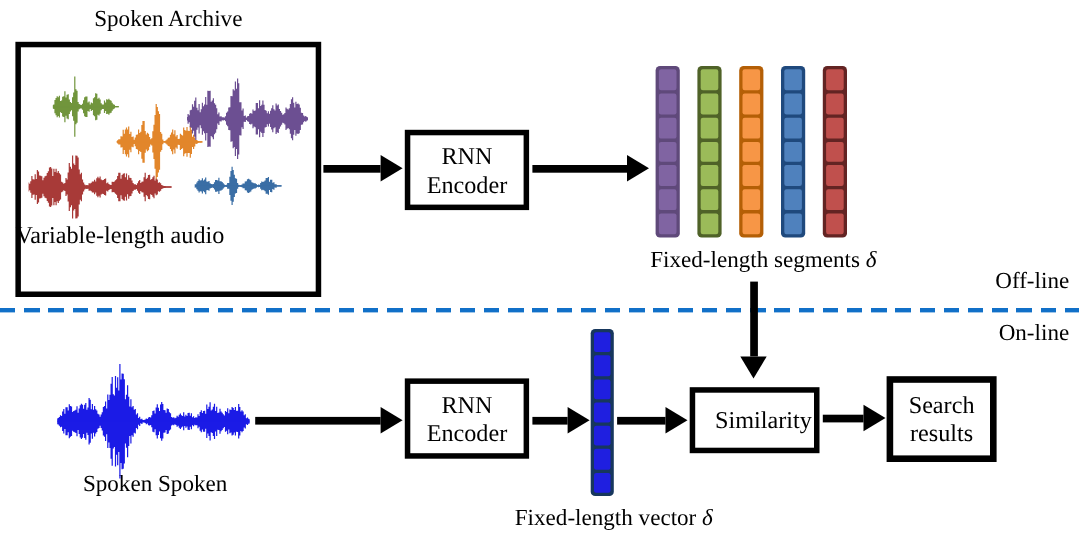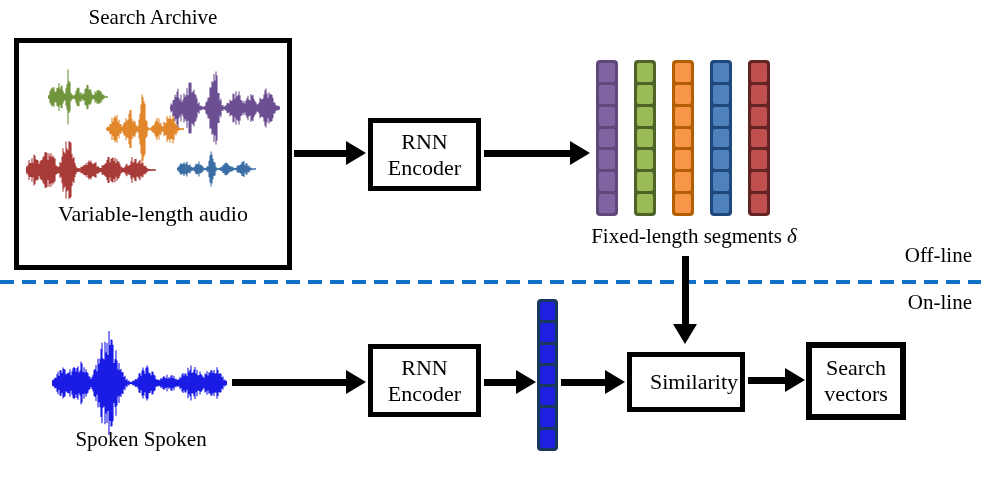--- a/index.html
+++ b/index.html
@@ -4,21 +4,21 @@
 <style>
   html,body{margin:0;padding:0;background:#fff;}
   .canvas{
     position:relative;width:981px;height:499px;background:#ffffff;
     font-family:"Liberation Serif",serif;color:#000;overflow:hidden;
   }
   .lbl{position:absolute;text-align:center;font-size:21px;line-height:1.15;white-space:nowrap;}
   .delta{font-style:italic;}
   .archive-box{position:absolute;left:14px;top:38px;width:278px;height:232px;
     border:5px solid #000;box-sizing:border-box;background:#fff;}
-  .caption{position:absolute;left:14px;top:201px;width:278px;text-align:center;
+  .caption{position:absolute;left:14px;top:201px;width:278px;text-align:left;
     font-size:22px;line-height:1.2;z-index:3;}
   .node{position:absolute;border:5px solid #000;box-sizing:border-box;background:#fff;
     display:flex;flex-direction:column;align-items:center;justify-content:center;
     text-align:center;font-size:22px;line-height:1.18;z-index:2;}
   .waveform{position:absolute;z-index:1;}
   .arrow-r{position:absolute;display:flex;align-items:center;z-index:4;}
   .arrow-r .shaft{flex:1;height:7px;background:#000;}
   .arrow-r .head{width:0;height:0;border-top:12px solid transparent;
     border-bottom:12px solid transparent;border-left:20px solid #000;}
   .arrow-d{position:absolute;display:flex;flex-direction:column;align-items:center;z-index:4;}
@@ -30,21 +30,21 @@
   .vbar{box-sizing:border-box;display:flex;flex-direction:column;padding:3px;gap:3px;
     border-radius:4px;}
   .vbar .seg{flex:1;border-radius:2px;}
   #query-vector{position:absolute;left:537px;top:299px;width:21px;height:152px;z-index:2;}
 </style>
 </head>
 <body>
 
 <div class="canvas">
 
-  <div class="lbl" style="left:14px;top:5px;width:278px;">Search Archive</div>
+  <div class="lbl" style="left:14px;top:5px;width:278px;">Spoken Archive</div>
 
   <div class="archive-box"></div>
 
   <svg class="waveform" width="60" height="60" style="left:48px;top:67px;" viewBox="0 0 60 60">
       <path d="M0 28.4V31.6M1 27.9V32.1M2 24.0V36.0M3 22.2V37.8M4 20.5V39.5M5 21.5V38.5M6 20.1V39.9M7 24.9V35.1M8 24.3V35.7M9 21.0V39.0M10 20.6V39.4M11 15.9V44.1M12 21.7V38.3M13 19.2V40.8M14 18.6V41.4M15 23.4V36.6M16 25.7V34.3M17 26.7V33.3M18 21.3V38.7M19 17.2V42.8M20 2.6V57.4M21 14.1V45.9M22 15.4V44.6M23 25.7V34.3M24 27.6V32.4M25 28.3V31.7M26 28.4V31.6M27 27.3V32.7M28 24.1V35.9M29 21.4V38.6M30 20.7V39.3M31 20.7V39.3M32 26.2V33.8M33 25.3V34.7M34 27.9V32.1M35 26.1V33.9M36 26.9V33.1M37 22.3V37.7M38 21.3V38.7M39 17.7V42.3M40 18.2V41.8M41 22.7V37.3M42 21.9V38.1M43 23.5V36.5M44 26.8V33.2M45 28.0V32.0M46 27.9V32.1M47 24.3V35.7M48 26.1V33.9M49 23.3V36.7M50 23.7V36.3M51 22.7V37.3M52 24.0V36.0M53 24.5V35.5M54 26.4V33.6M55 27.7V32.3M56 28.3V31.7M57 29.4V30.6M58 29.4V30.6M59 29.4V30.6M60 29.4V30.6" stroke="#71953C" stroke-width="1.1" fill="none"></path>
       <path d="M0 30H60" stroke="#71953C" stroke-width="1"></path>
     </svg>
   <svg class="waveform" width="78" height="88" style="left:106px;top:85px;" viewBox="0 0 78 88">
       <path d="M0 43.4V44.6M1 42.6V45.4M2 41.6V46.4M3 41.7V46.3M4 38.8V49.2M5 39.1V48.9M6 33.0V55.0M7 36.7V51.3M8 32.8V55.2M9 30.8V57.2M10 32.8V55.2M11 29.9V58.1M12 36.9V51.1M13 34.7V53.3M14 39.5V48.5M15 39.1V48.9M16 42.0V46.0M17 40.0V48.0M18 37.6V50.4M19 37.2V50.8M20 32.8V55.2M21 35.8V52.2M22 34.8V53.2M23 28.7V59.3M24 25.1V62.9M25 25.1V62.9M26 34.1V53.9M27 37.2V50.8M28 35.6V52.4M29 36.5V51.5M30 39.5V48.5M31 41.6V46.4M32 40.7V47.3M33 34.4V53.6M34 28.4V59.6M35 19.5V68.5M36 9.5V78.5M37 12.2V75.8M38 16.2V71.8M39 18.7V69.3M40 35.1V52.9M41 36.6V51.4M42 41.9V46.1M43 43.4V44.6M44 43.2V44.8M45 42.4V45.6M46 41.5V46.5M47 40.3V47.7M48 39.9V48.1M49 37.5V50.5M50 35.4V52.6M51 32.7V55.3M52 37.0V51.0M53 33.5V54.5M54 39.0V49.0M55 37.8V50.2M56 41.4V46.6M57 41.2V46.8M58 36.7V51.3M59 37.5V50.5M60 38.2V49.8M61 31.0V57.0M62 33.2V54.8M63 33.8V54.2M64 30.5V57.5M65 33.9V54.1M66 34.0V54.0M67 29.5V58.5M68 32.9V55.1M69 39.3V48.7M70 37.5V50.5M71 39.9V48.1M72 42.3V45.7M73 42.2V45.8M74 43.1V44.9M75 43.4V44.6M76 43.3V44.7M77 43.4V44.6M78 43.2V44.8" stroke="#E2862B" stroke-width="1.1" fill="none"></path>
       <path d="M0 44H78" stroke="#E2862B" stroke-width="1"></path>
@@ -165,33 +165,34 @@
   <div class="vbar" id="query-vector" style="background: rgb(23, 55, 93);">
       <div class="seg" style="background: rgb(31, 31, 224);"></div>
       <div class="seg" style="background: rgb(31, 31, 224);"></div>
       <div class="seg" style="background: rgb(31, 31, 224);"></div>
       <div class="seg" style="background: rgb(31, 31, 224);"></div>
       <div class="seg" style="background: rgb(31, 31, 224);"></div>
       <div class="seg" style="background: rgb(31, 31, 224);"></div>
       <div class="seg" style="background: rgb(31, 31, 224);"></div>
     </div>
 
+  <div class="lbl" style="left:418px;top:458px;width:280px;"><span>Fixed-length vector</span> <span class="delta">δ</span></div>
 
   <div class="arrow-r" style="left:561px;top:370px;width:64px;height:24px;">
     <div class="shaft"></div>
     <div class="head"></div>
   </div>
 
   <div class="node" style="left:627px;top:352px;width:118px;height:60px;padding-left:16px;">
     <div>Similarity</div>
   </div>
 
   <div class="arrow-r" style="left:748px;top:368px;width:57px;height:24px;">
     <div class="shaft"></div>
     <div class="head"></div>
   </div>
 
   <div class="node" style="left:806px;top:342px;width:100px;height:78px;border-width:6px;">
     <div>Search</div>
-    <div>vectors</div>
+    <div>results</div>
   </div>
 
 </div>
 
 </body></html>

